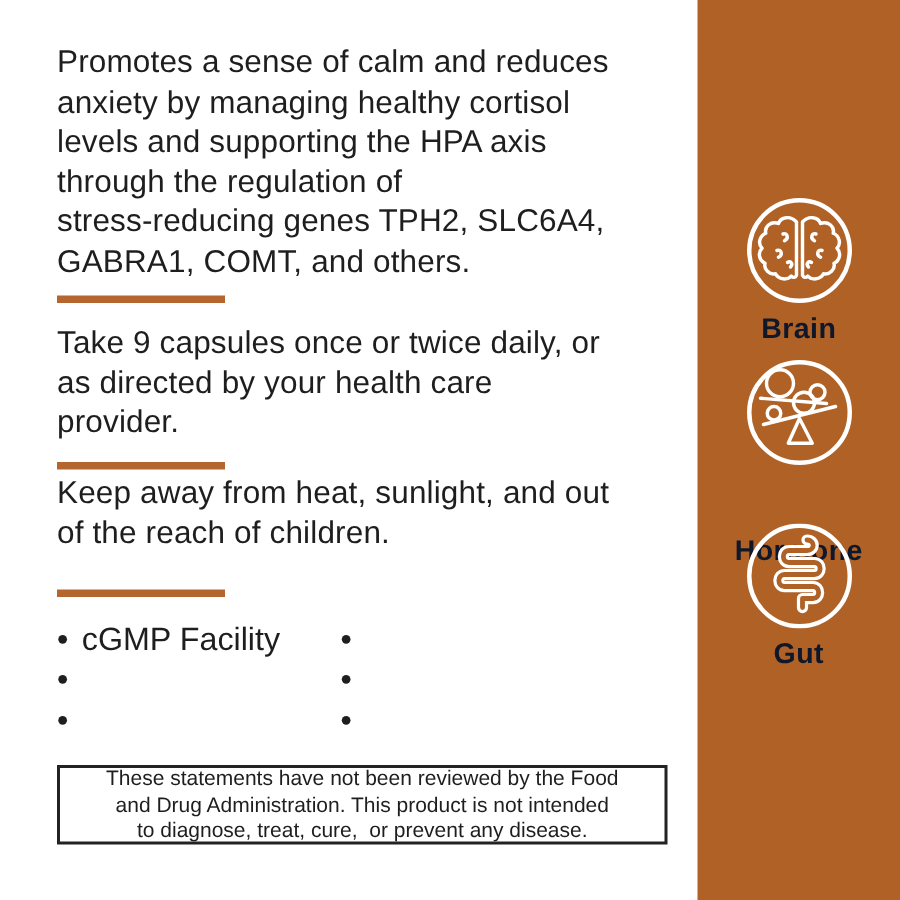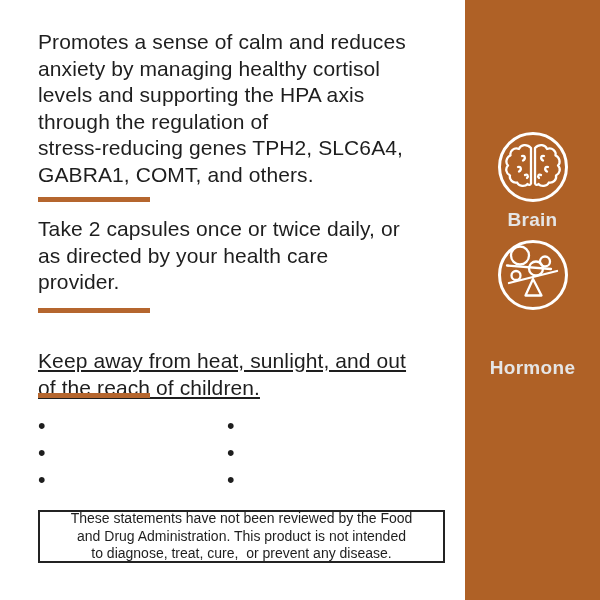--- a/index.html
+++ b/index.html
@@ -25,21 +25,21 @@
     left: 38px;
     width: 425px;
     font-size: 21px;
     line-height: 26.5px;
     color: var(--text);
     white-space: pre-line;
     letter-spacing: 0.1px;
   }
   .para-description { top: 29px; }
   .para-dosage      { top: 216px; }
-  .para-storage     { top: 348px; text-decoration: underline; }
+  .para-storage     { top: 316px; }
 
   .divider {
     position: absolute;
     left: 38px;
     width: 112px;
     height: 5px;
     background: var(--accent);
   }
   .divider-1 { top: 197px; }
   .divider-2 { top: 308px; }
@@ -97,56 +97,57 @@
     right: 0;
     display: flex;
     flex-direction: column;
     align-items: center;
     gap: 7px;
   }
   .icon-group-brain   { top: 132px; }
   .icon-group-hormone { top: 240px; gap: 47px; }
   .icon-group-gut     { top: 349px; }
   .icon-label {
-    color: #e5e5e5;
+    color: #0f172a;
     font-weight: 700;
     font-size: 19px;
     letter-spacing: 0.3px;
   }
   .icon-circle svg { display: block; }
 </style>
 </head>
 <body>
 
 <div class="label-canvas">
 
   <div class="para para-description">Promotes a sense of calm and reduces
 anxiety by managing healthy cortisol
 levels and supporting the HPA axis
 through the regulation of
 stress-reducing genes TPH2, SLC6A4,
 GABRA1, COMT, and others.</div>
 
   <div class="divider divider-1"></div>
 
-  <div class="para para-dosage">Take 2 capsules once or twice daily, or
+  <div class="para para-dosage">Take 9 capsules once or twice daily, or
 as directed by your health care
 provider.</div>
 
   <div class="divider divider-2"></div>
 
   <div class="para para-storage">Keep away from heat, sunlight, and out
 of the reach of children.</div>
 
   <div class="divider divider-3"></div>
 
   <div class="features">
     <div class="features-col features-col-1">
       <div class="bullet-row">
         <span class="bullet-glyph">•</span>
+        <span>cGMP Facility</span>
       </div>
       <div class="bullet-row">
         <span class="bullet-glyph">•</span>
       </div>
       <div class="bullet-row">
         <span class="bullet-glyph">•</span>
       </div>
     </div>
     <div class="features-col features-col-2">
       <div class="bullet-row">
@@ -199,15 +200,25 @@
             <line x1="11" y1="43" x2="59" y2="31"></line>
             <circle cx="18" cy="35.5" r="4.5"></circle>
             <circle cx="38" cy="28.5" r="7"></circle>
             <path d="M35 39 L27.5 55.5 L43.5 55.5 Z"></path>
           </g>
         </svg>
       </span>
       <span class="icon-label">Hormone</span>
     </div>
 
+    <div class="icon-group icon-group-gut">
+      <span class="icon-circle">
+        <svg width="70" height="70" viewBox="0 0 70 70" aria-hidden="true">
+          <circle cx="35" cy="35" r="33.5" fill="none" stroke="#ffffff" stroke-width="3"></circle>
+          <path d="M40 11 C45.5 11 45.5 18 40 18 L28 18 C23 18 23 26 28 26 L45 26 C50 26 50 34 45 34 L25 34 C20 34 20 42 25 42 L44 42 C49 42 49 50 44 50 L37 50 L37 56" fill="none" stroke="#ffffff" stroke-width="7.5" stroke-linecap="round" stroke-linejoin="round"></path>
+          <path d="M40 11 C45.5 11 45.5 18 40 18 L28 18 C23 18 23 26 28 26 L45 26 C50 26 50 34 45 34 L25 34 C20 34 20 42 25 42 L44 42 C49 42 49 50 44 50 L37 50 L37 56" fill="none" class="gut-inner" stroke="#AF6126" stroke-width="3.2" stroke-linecap="round" stroke-linejoin="round"></path>
+        </svg>
+      </span>
+      <span class="icon-label">Gut</span>
+    </div>
 
   </div>
 </div>
 
 </body></html>

